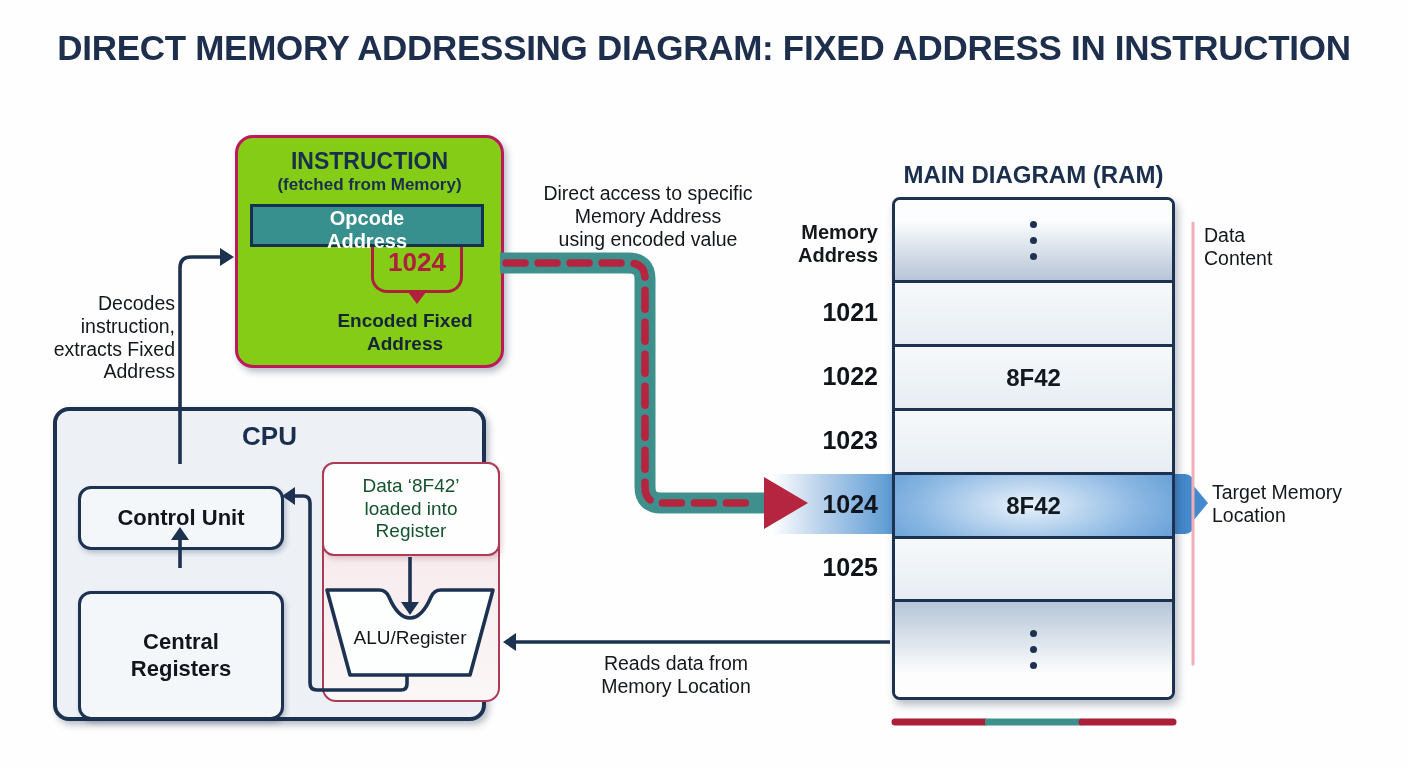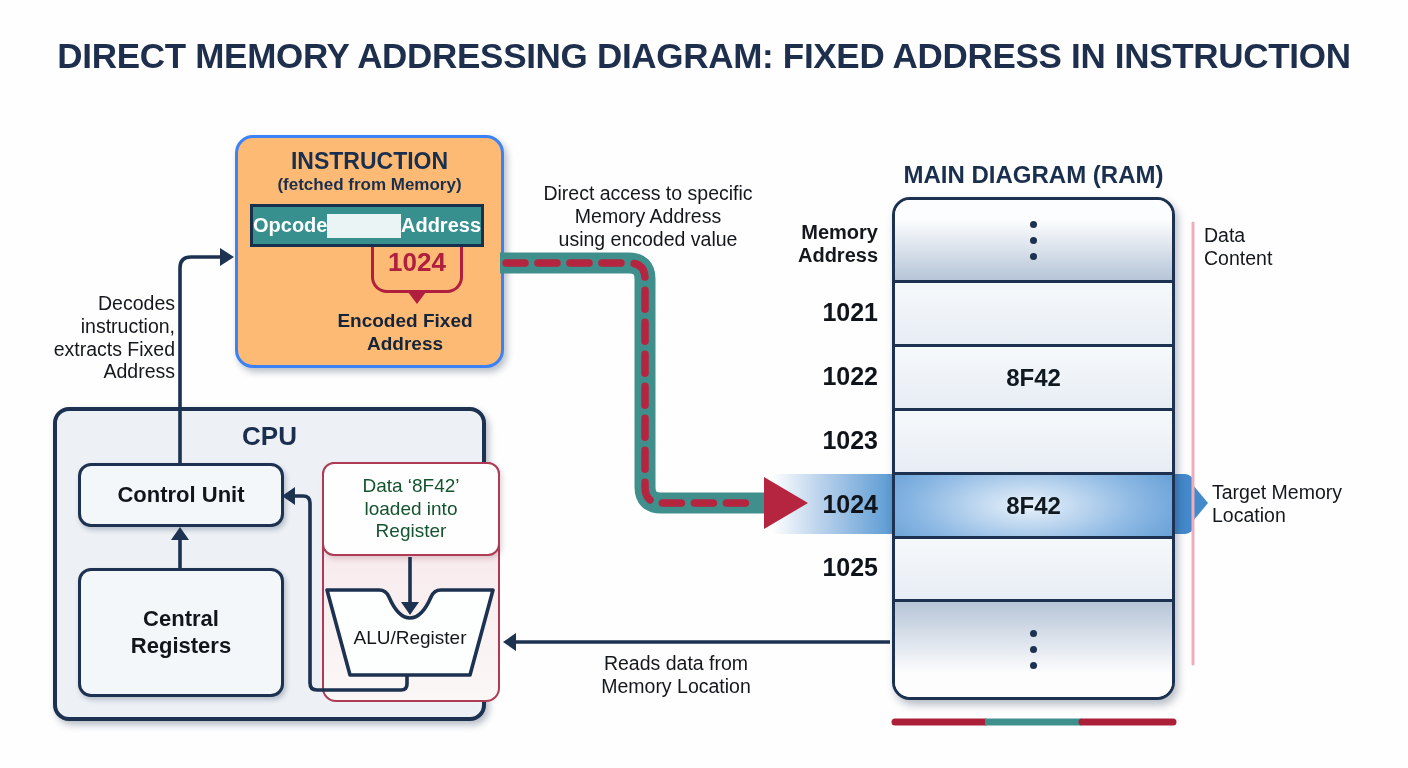--- a/index.html
+++ b/index.html
@@ -2,31 +2,31 @@
 <html><head>
 <meta charset="utf-8">
 <style>
   html,body{margin:0;padding:0;background:#fefefe;}
   .canvas{position:relative;width:1408px;height:768px;background:#fefefe;overflow:hidden;
           font-family:"Liberation Sans",sans-serif;color:#14181d;}
   .abs{position:absolute;}
   .pre{white-space:pre-line;}
 
   
-  .page-title{left:0;right:0;top:36px;text-align:center;font-size:35px;font-weight:800;
+  .page-title{left:0;right:0;top:28px;text-align:center;font-size:35px;font-weight:800;
               color:#1e2f4d;letter-spacing:-.3px;}
 
   
-  .instruction-box{left:235px;top:135px;width:263px;height:227px;background:#fdba74;
-    border:3px solid #3b82f6;border-radius:18px;box-shadow:3px 4px 7px rgba(20,40,70,.30);}
+  .instruction-box{left:235px;top:135px;width:263px;height:227px;background:#84cc16;
+    border:3px solid #be185d;border-radius:18px;box-shadow:3px 4px 7px rgba(20,40,70,.30);}
   .ins-heading{margin-top:10px;text-align:center;font-size:23px;font-weight:800;color:#1a2f4e;}
   .ins-sub{text-align:center;font-size:17px;font-weight:600;color:#1a2f4e;}
   .opcode-bar{position:absolute;left:12px;top:66px;width:234px;height:43px;background:#38908e;
     border:3px solid #16304d;box-sizing:border-box;display:flex;align-items:center;
-    color:#fff;font-size:20px;font-weight:700;}
+    color:#fff;font-size:20px;font-weight:700;flex-direction:column;}
   .opcode-bar span{flex:1;text-align:center;}
   .opcode-sep{width:2px;height:24px;background:rgba(255,255,255,.9);}
   .bracket{position:absolute;left:133px;top:109px;width:92px;height:46px;box-sizing:border-box;
     border:3px solid #b01f3e;border-top:none;border-radius:0 0 16px 16px;}
   .bracket-value{position:absolute;left:0;right:0;top:0;text-align:center;
     font-size:26px;font-weight:800;color:#b01f3e;}
   .bracket-tip{position:absolute;left:50%;margin-left:-9px;bottom:-14px;width:0;height:0;
     border-left:9px solid transparent;border-right:9px solid transparent;border-top:12px solid #b01f3e;}
   .encoded-label{position:absolute;left:67px;top:172px;width:200px;text-align:center;
     font-size:19px;font-weight:700;color:#16243a;line-height:1.2;}
@@ -40,21 +40,21 @@
   .target-label{left:1212px;top:481px;width:176px;}
 
   
   .cpu-box{left:53px;top:407px;width:433px;height:314px;background:#edf1f6;box-sizing:border-box;
     border:4px solid #1c3250;border-radius:16px;box-shadow:3px 4px 7px rgba(20,40,70,.30);}
   .cpu-heading{position:absolute;top:10px;left:0;right:0;text-align:center;
     font-size:26px;font-weight:800;color:#1a2f4e;}
   .unit-box{position:absolute;background:#f4f7fa;border:3px solid #1c3250;border-radius:13px;
     box-sizing:border-box;display:flex;align-items:center;justify-content:center;
     font-size:22px;font-weight:600;color:#12161c;text-align:center;line-height:1.2;
-    box-shadow:2px 3px 5px rgba(20,40,70,.25);}
+    box-shadow:2px 3px 5px rgba(20,40,70,.25);margin-top:23px;}
   .control-unit{left:21px;top:52px;width:206px;height:64px;}
   .central-registers{left:21px;top:157px;width:206px;height:129px;}
   .pink-panel{position:absolute;left:265px;top:51px;width:178px;height:240px;box-sizing:border-box;
     border:2px solid #ad3b55;border-radius:14px;
     background:linear-gradient(180deg,#f3dee3 0%,#f8ecee 45%,#fbf7f7 100%);}
   .data-box{position:absolute;left:265px;top:51px;width:178px;height:94px;box-sizing:border-box;
     background:#fefefe;border:2px solid #ad3b55;border-radius:12px;display:flex;align-items:center;
     justify-content:center;font-size:19px;font-weight:500;color:#14532d;text-align:center;
     line-height:1.2;box-shadow:2px 3px 5px rgba(120,40,60,.20);}
 
@@ -63,21 +63,21 @@
     font-weight:800;color:#1a2f4e;}
   .memaddr-label{left:760px;top:221px;width:118px;text-align:right;font-size:20px;
     font-weight:600;color:#14181d;line-height:1.15;}
   .band-left{left:772px;top:474px;width:120px;height:60px;
     background:linear-gradient(90deg,rgba(141,181,224,0) 0%,rgba(141,181,224,.6) 40%,#5b9bd3 100%);}
   .band-right{left:1175px;top:474px;width:19px;height:60px;background:#4489cb;
     border-radius:0 9px 9px 0;}
   .band-arrow{left:1193px;top:485px;width:0;height:0;border-top:18px solid transparent;
     border-bottom:18px solid transparent;border-left:15px solid #4489cb;}
   .memory-table{left:892px;top:197px;width:283px;height:503px;box-sizing:border-box;
-    border:3px solid #1c3250;border-radius:18px;overflow:hidden;display:flex;flex-direction:column;
+    border:3px solid #1c3250;border-radius:8px;overflow:hidden;display:flex;flex-direction:column;
     background:#fff;box-shadow:3px 5px 9px rgba(20,40,70,.30);}
   .mrow{border-bottom:3px solid #1c3250;display:flex;align-items:center;justify-content:center;
     box-sizing:border-box;flex:none;}
   .mrow:last-child{border-bottom:none;}
   .h-ell{height:83px;} .h-row{height:64px;} .h-row2{height:63px;} .h-last{flex:1;}
   .mrow.plain{background:linear-gradient(180deg,#f6f9fb,#e7edf4);}
   .mrow.ellipsis-top{background:linear-gradient(180deg,#fcfdfe 25%,#b6c5d7 100%);}
   .mrow.ellipsis-bottom{background:linear-gradient(180deg,#b6c5d7 0%,#fdfdfe 75%);}
   .mrow.highlight{background:radial-gradient(90% 160% at 48% 50%,#eaf2fa 0%,#8ab7e3 45%,#2f7cc3 100%);}
   .cell{font-size:24px;font-weight:700;color:#101820;}

